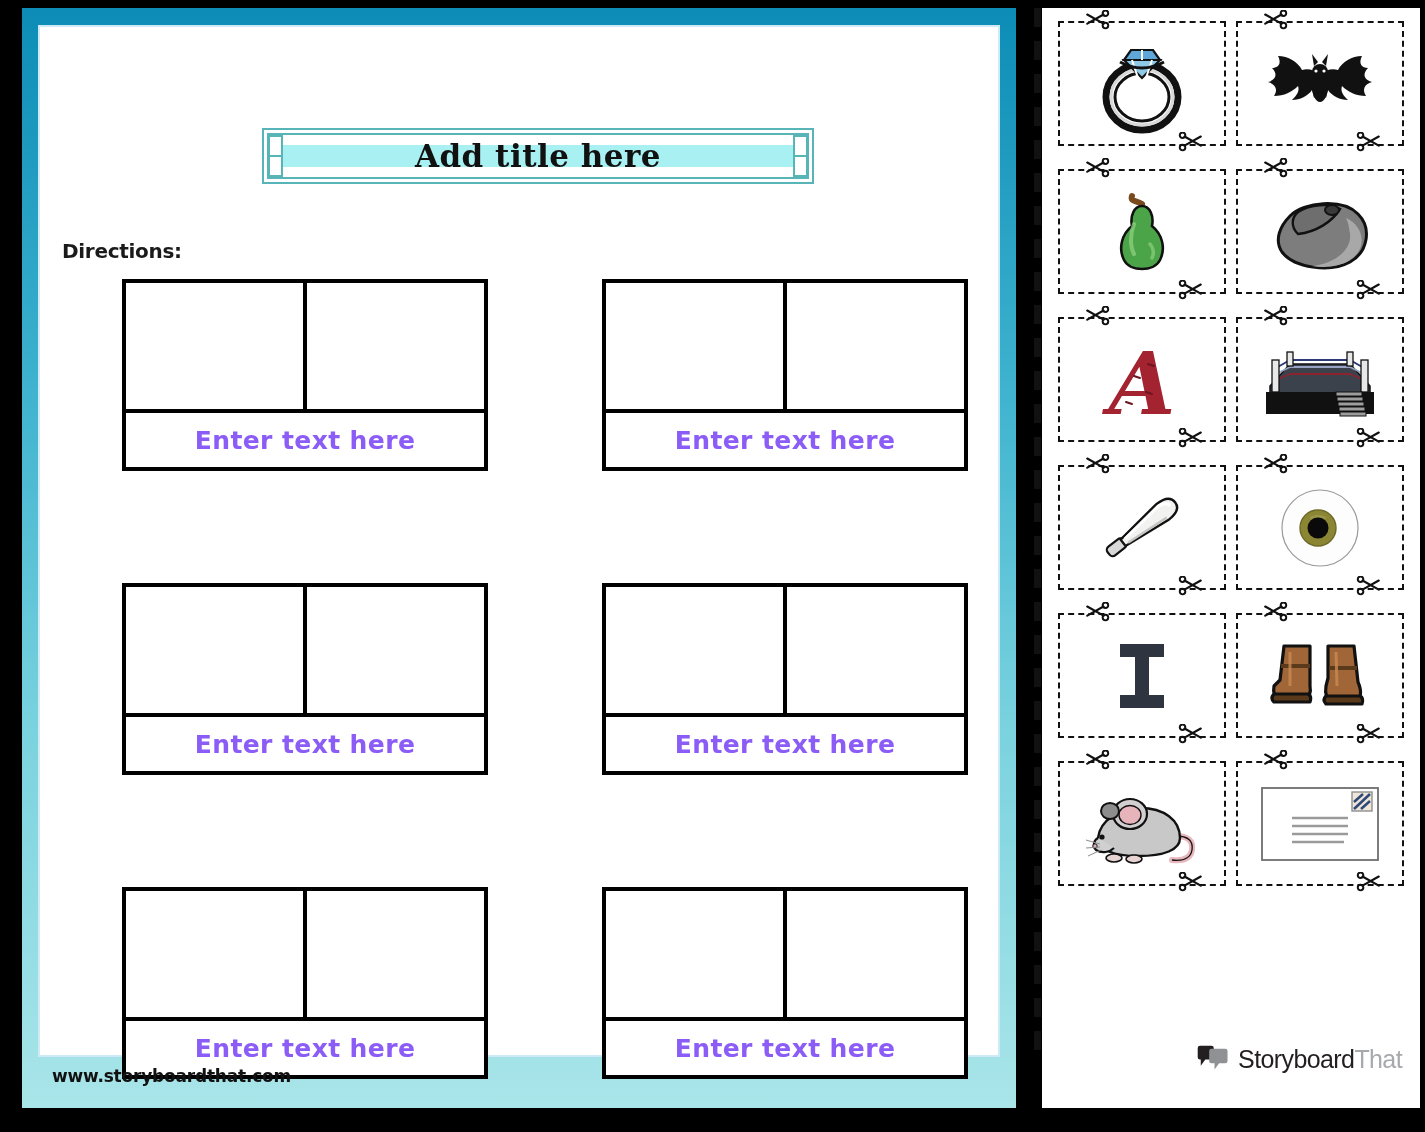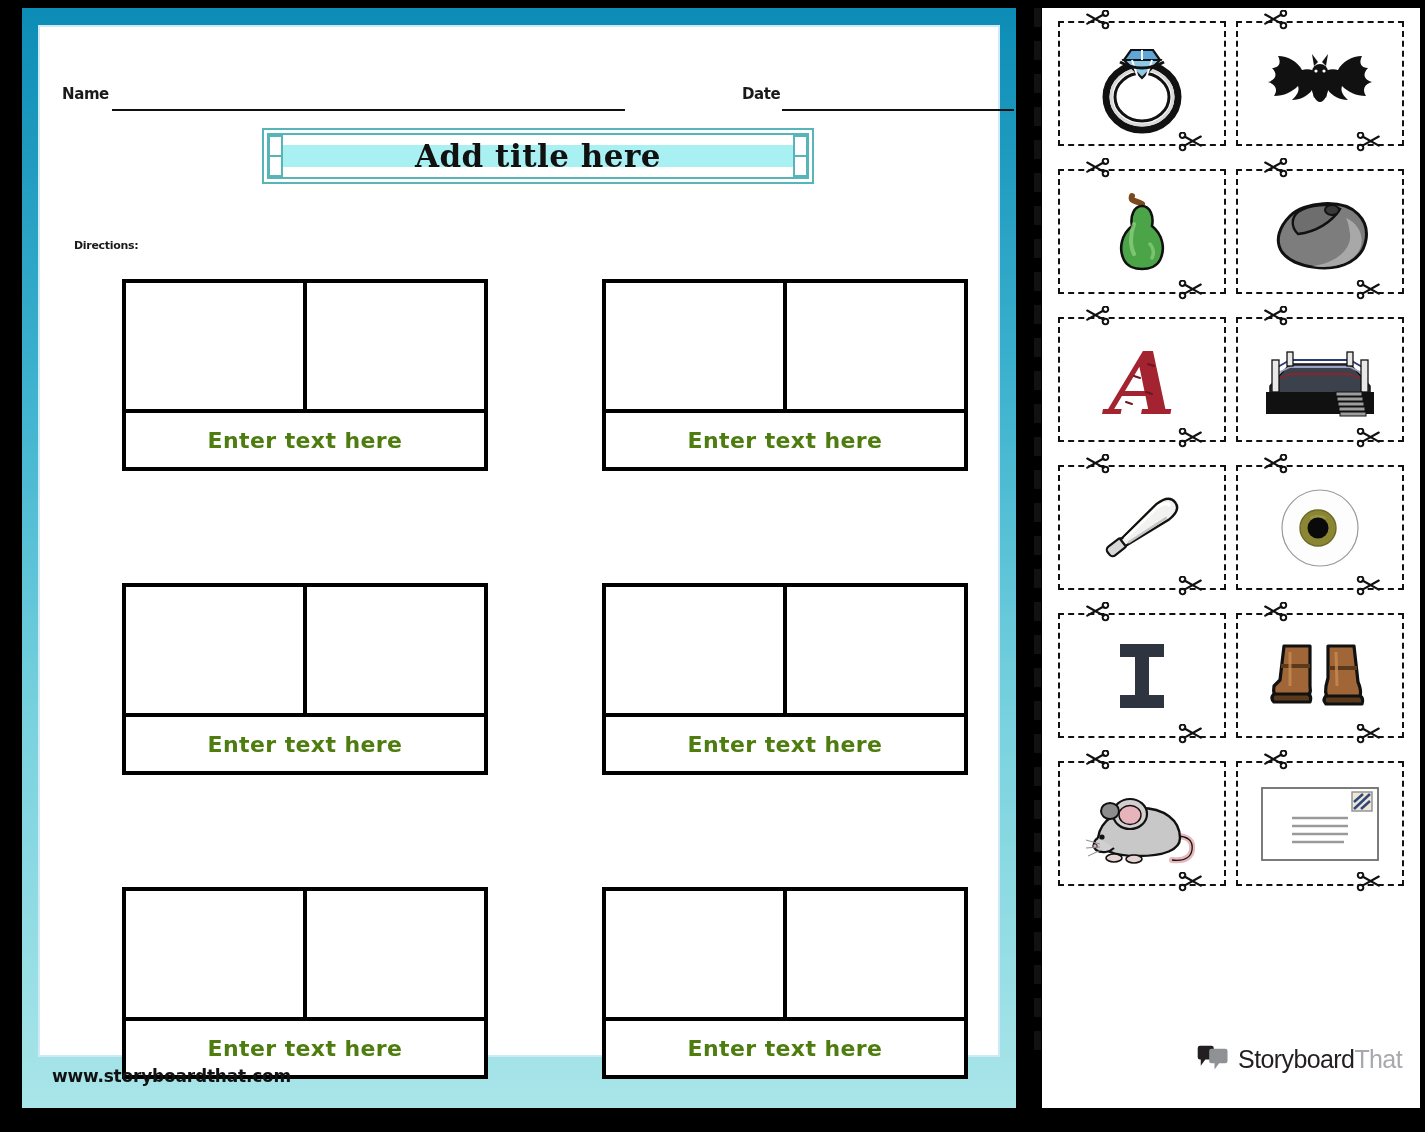--- a/index.html
+++ b/index.html
@@ -123,25 +123,24 @@
   #cb-bl { left: 6px;  bottom: 7px; }
   #cb-tr { right: 6px; top: 7px; }
   #cb-br { right: 6px; bottom: 7px; }
 
   
   #directions-label {
     position: absolute;
     left: 22px;
     top: 212px;
     font-family: "DejaVu Sans", sans-serif;
-    font-size: 11px;
+    font-size: 20px;
     font-weight: bold;
     color: #1a1a1a;
     letter-spacing: -0.3px;
-    margin-left: 12px;
   }
 
   
   #activity-grid {
     position: absolute;
     left: 82px;
     top: 252px;
     width: 846px;
     display: grid;
     grid-template-columns: 366px 366px;
@@ -164,23 +163,23 @@
     flex: 1;
     border-bottom: 4px solid #000;
   }
   .cell-box.left { border-right: 4px solid #000; }
   .cell-label {
     flex: 1;
     display: flex;
     align-items: center;
     justify-content: center;
     font-family: "DejaVu Sans", sans-serif;
-    font-size: 22px;
+    font-size: 25px;
     font-weight: bold;
-    color: #4d7c0f;
+    color: #8b5cf6;
     letter-spacing: 0.4px;
   }
 
   
   #cut-line {
     position: absolute;
     left: 1034px;
     top: 8px;
     width: 7px;
     height: 1050px;
@@ -255,26 +254,20 @@
   #brand-text .dark { color: #231f20; }
   #brand-text .light { color: #a7a9ac; }
 </style>
 </head>
 <body>
 
 <div id="worksheet-page">
 
   <div id="worksheet-inner">
 
-    <div id="namedate-row">
-      <span class="field-label" id="name-label">Name</span>
-      <div class="field-rule" id="name-rule"></div>
-      <span class="field-label" id="date-label">Date</span>
-      <div class="field-rule" id="date-rule"></div>
-    </div>
 
     <div id="title-banner-wrap">
       <div id="title-outer"></div>
       <div id="title-mid"></div>
       <div id="title-fill">
         <span id="title-text">Add title here</span>
       </div>
       <div class="corner-bracket" id="cb-tl"></div>
       <div class="corner-bracket" id="cb-bl"></div>
       <div class="corner-bracket" id="cb-tr"></div>

